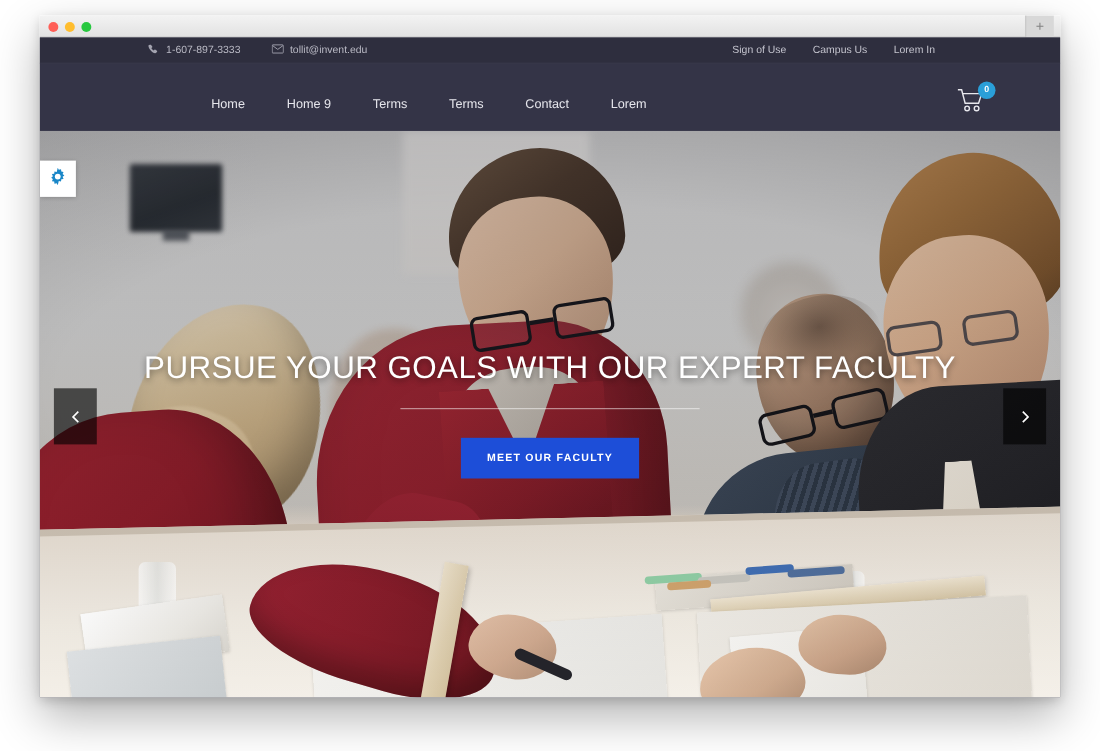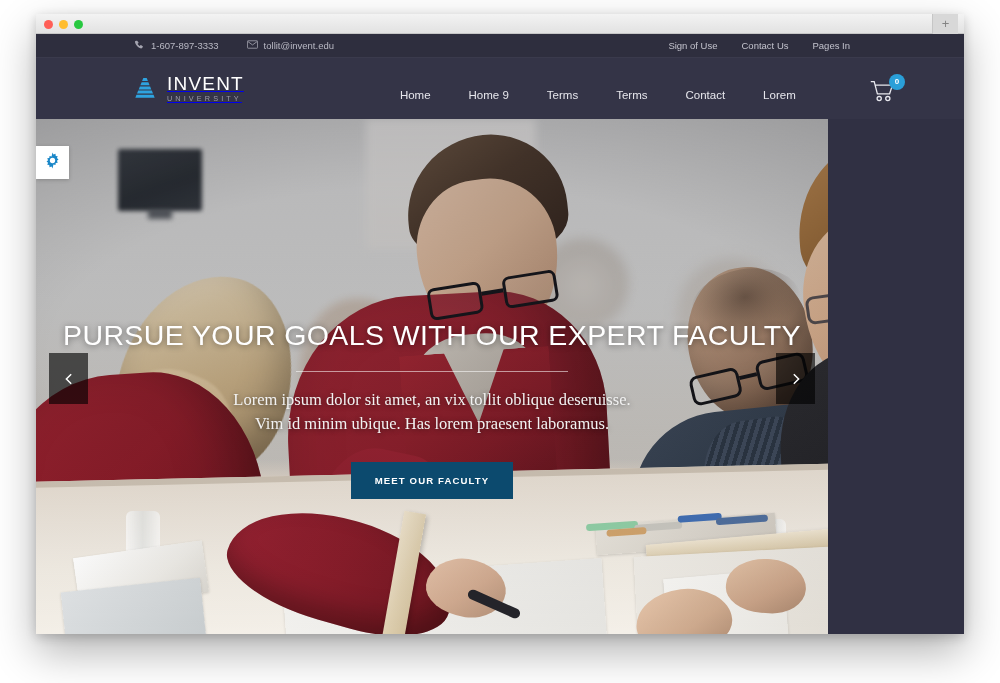--- a/index.html
+++ b/index.html
@@ -169,21 +169,21 @@
     color: #ffffff;
     font-size: 8px;
     line-height: 16px;
     text-align: center;
     font-weight: bold;
   }
 
   
   #hero {
     position: relative;
-    width: 792px;
+    width: 928px;
     height: 515px;
     overflow: hidden;
     background: #8e8a86;
   }
 
   
   #hero-photo {
     position: absolute;
     inset: 0;
     background:
@@ -562,21 +562,21 @@
     margin-top: 16px;
     color: #f2f2f2;
     font-family: "Liberation Serif", "DejaVu Serif", serif;
     font-size: 16.5px;
     line-height: 1.45;
     text-shadow: 0 1px 5px rgba(0,0,0,0.5);
   }
   #hero-cta {
     display: inline-block;
     margin-top: 26px;
-    background: #0c4a6e;
+    background: #1d4ed8;
     color: #ffffff;
     font-size: 9.6px;
     font-weight: bold;
     letter-spacing: 1.1px;
     padding: 13px 24px;
     text-decoration: none;
     border: none;
     cursor: pointer;
     font-family: "Liberation Sans", sans-serif;
   }
@@ -641,43 +641,26 @@
             <svg viewBox="0 0 16 12" width="11" height="9">
               <rect x="0.6" y="0.6" width="14.8" height="10.8" rx="1" fill="none" stroke="#b9b9c4" stroke-width="1.2"></rect>
               <path d="M1 1.5 L8 6.6 L15 1.5" fill="none" stroke="#b9b9c4" stroke-width="1.2"></path>
             </svg>
           </span>
           <span>tollit@invent.edu</span>
         </div>
       </div>
       <div id="topbar-right">
         <a class="topbar-link" href="#">Sign of Use</a>
-        <a class="topbar-link" href="#">Contact Us</a>
-        <a class="topbar-link" href="#">Pages In</a>
+        <a class="topbar-link" href="#">Campus Us</a>
+        <a class="topbar-link" href="#">Lorem In</a>
       </div>
     </div>
 
     <div id="navbar">
-      <a id="logo" href="#">
-        <span>
-          <svg id="logo-mark" viewBox="0 0 26 24">
-            <g fill="#2ea3e0">
-              <polygon points="11.3,2 14.7,2 15.9,5 10.1,5"></polygon>
-              <polygon points="9.6,6.2 16.4,6.2 17.6,9.2 8.4,9.2"></polygon>
-              <polygon points="7.9,10.4 18.1,10.4 19.3,13.4 6.7,13.4"></polygon>
-              <polygon points="6.2,14.6 19.8,14.6 21,17.6 5,17.6"></polygon>
-              <polygon points="4.5,18.8 21.5,18.8 22.7,21.8 3.3,21.8"></polygon>
-            </g>
-          </svg>
-        </span>
-        <span id="logo-text">
-          <span id="logo-title">INVENT</span>
-          <span id="logo-sub">UNIVERSITY</span>
-        </span>
-      </a>
 
       <nav id="mainnav">
         <a class="nav-link" href="#">Home</a>
         <a class="nav-link" href="#">Home 9</a>
         <a class="nav-link" href="#">Terms</a>
         <a class="nav-link" href="#">Terms</a>
         <a class="nav-link" href="#">Contact</a>
         <a class="nav-link" href="#">Lorem</a>
       </nav>
 
@@ -790,22 +773,18 @@
         <span>
           <svg viewBox="0 0 16 16" width="14" height="14" fill="none" stroke="#ffffff" stroke-width="1.7">
             <path d="M5.5 2.5 L11 8 L5.5 13.5"></path>
           </svg>
         </span>
       </div>
 
       <div id="hero-caption">
         <div id="hero-title">PURSUE YOUR GOALS WITH OUR EXPERT FACULTY</div>
         <div id="hero-divider"></div>
-        <div id="hero-subtitle">
-          <div>Lorem ipsum dolor sit amet, an vix tollit oblique deseruisse.</div>
-          <div>Vim id minim ubique. Has lorem praesent laboramus.</div>
-        </div>
         <a id="hero-cta" href="#">MEET OUR FACULTY</a>
       </div>
 
     </div>
   </div>
 </div>
 
 </body></html>

